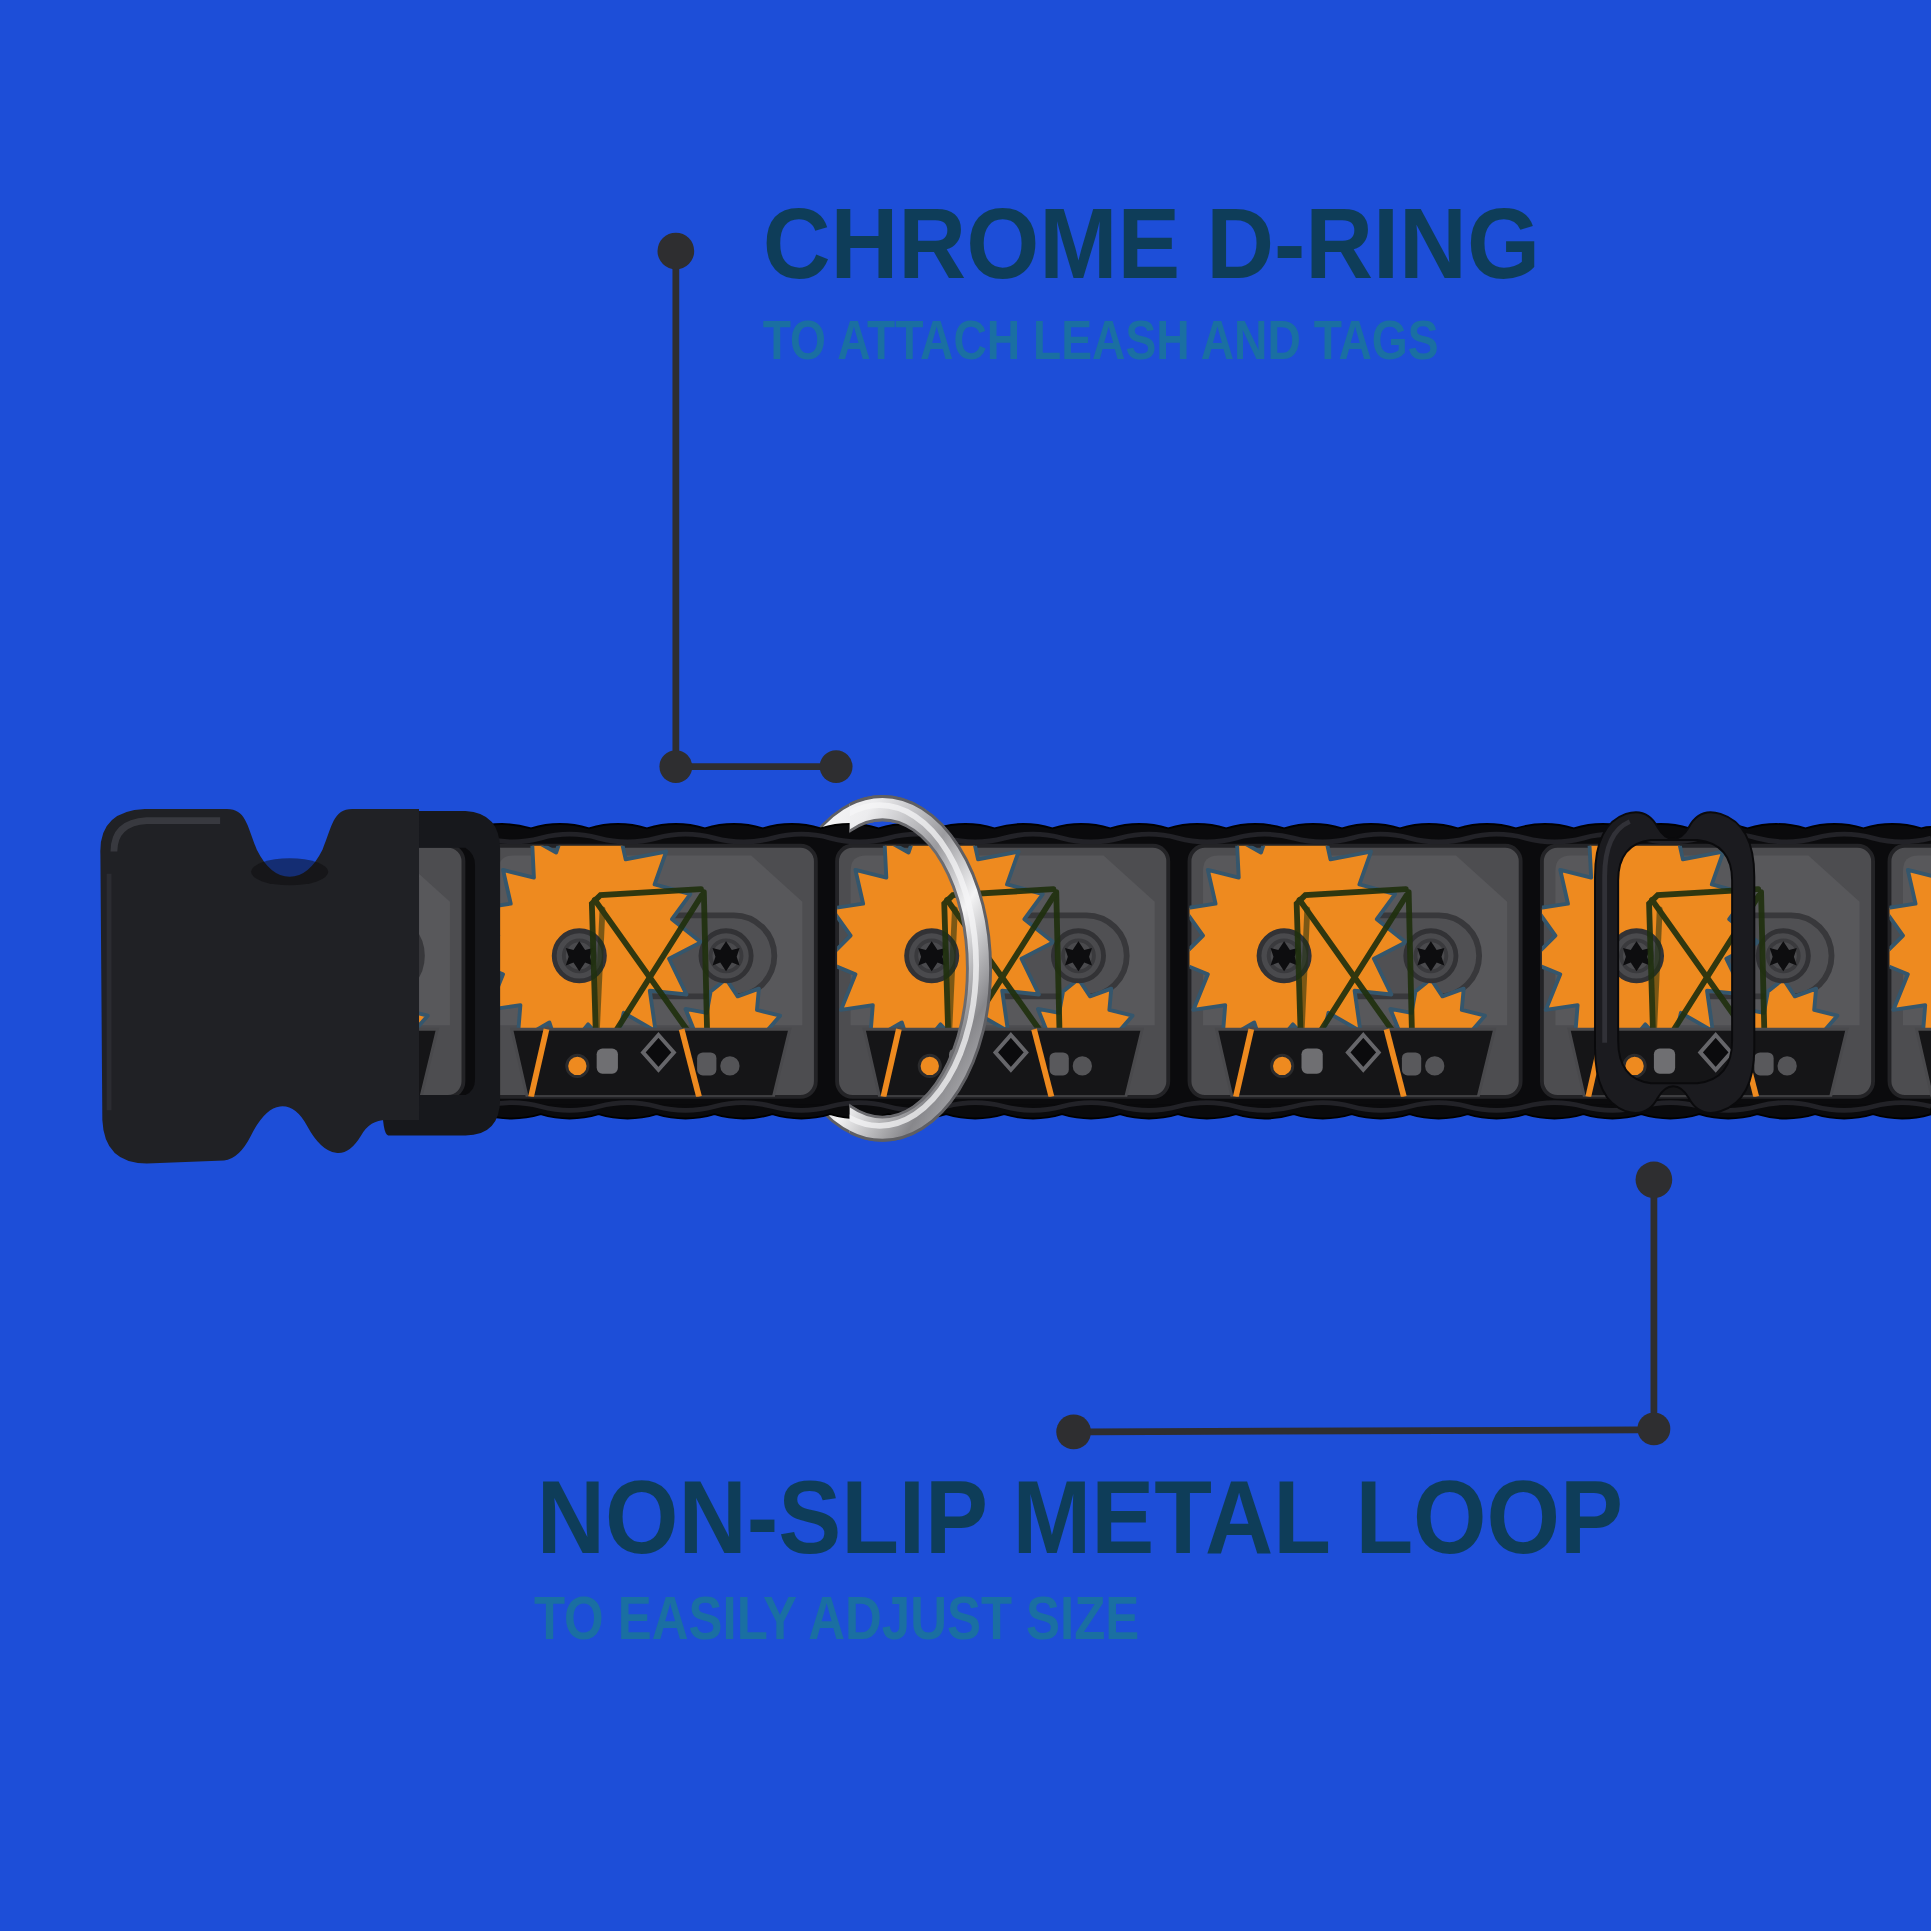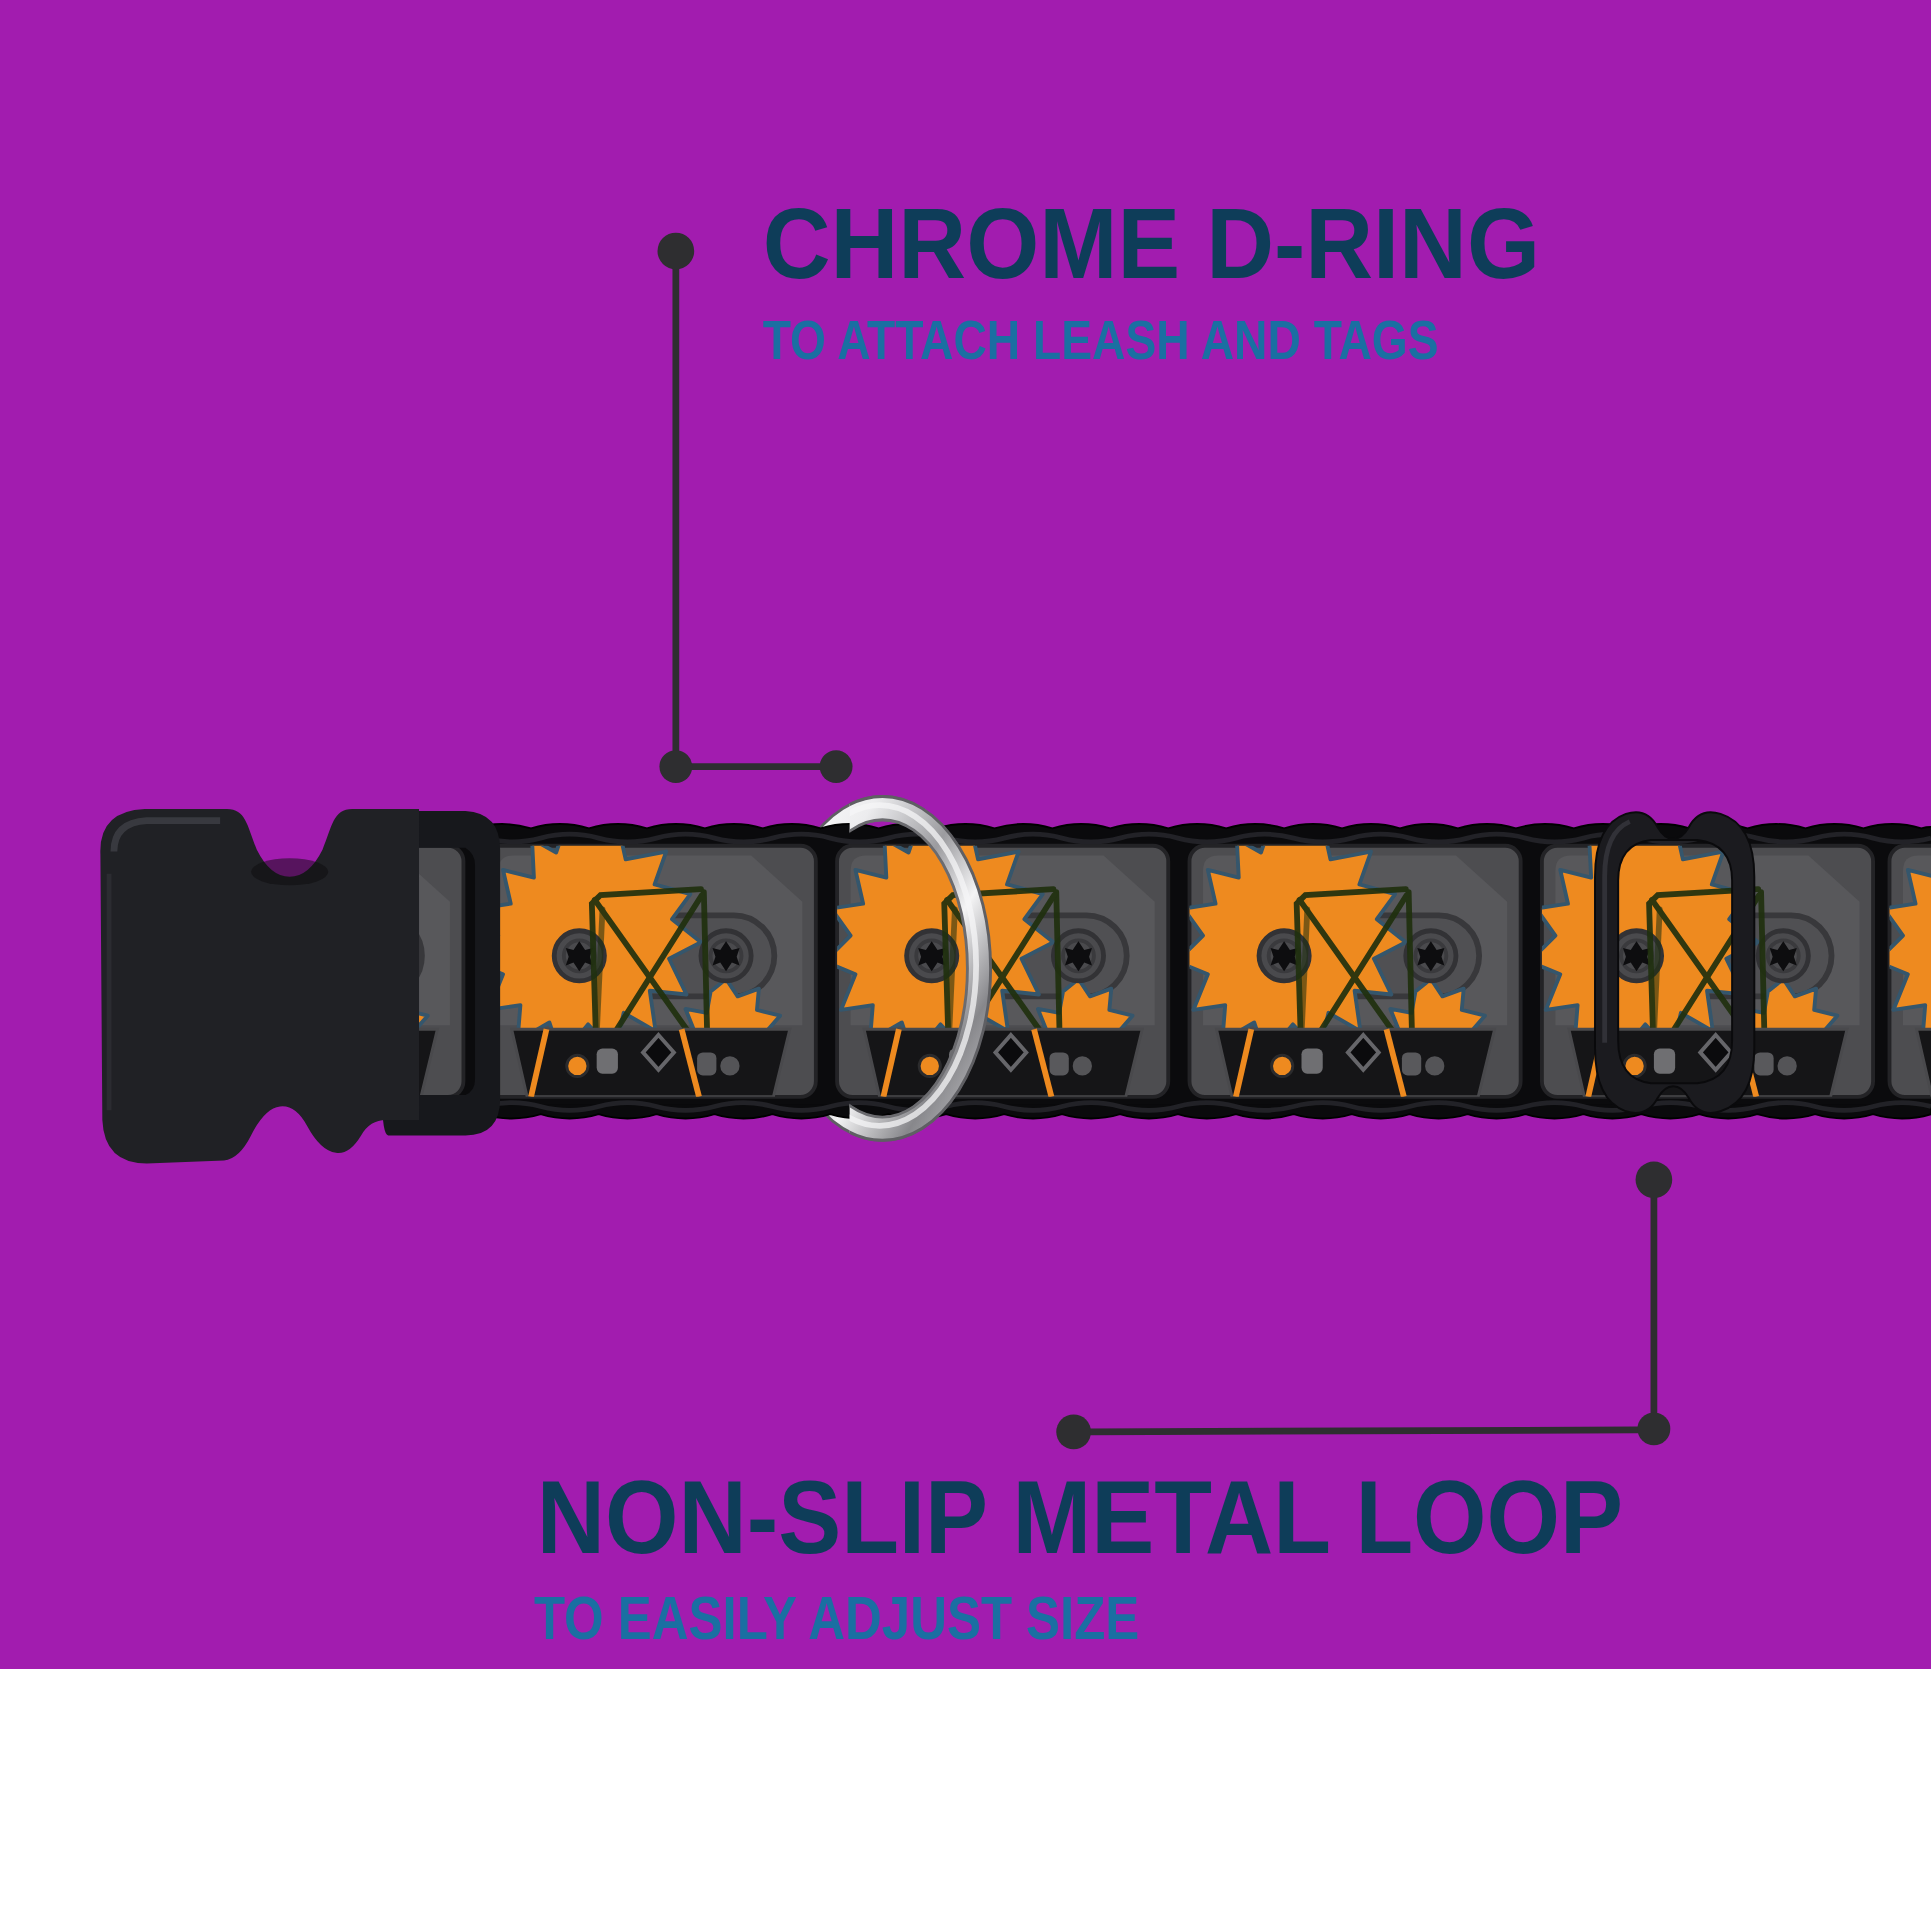--- a/index.html
+++ b/index.html
@@ -1,16 +1,16 @@
 <!DOCTYPE html>
 <html><head>
 <meta charset="utf-8">
 <style>
   html,body{margin:0;padding:0;background:#ffffff;}
-  .stage{position:relative;width:1931px;height:1669px;background:#a21caf;overflow:hidden;}
+  .stage{position:relative;width:1931px;height:1931px;background:#1d4ed8;overflow:hidden;}
   svg{display:block;}
   text{font-family:"Liberation Sans","DejaVu Sans",sans-serif;font-weight:bold;}
   .callout-title{fill:#0e3d59;}
   .callout-sub{fill:#1a6fa2;}
   .connector{stroke:#2e2e30;stroke-width:7;stroke-linecap:round;}
   .connector-dot{fill:#2e2e30;}
 </style>
 </head>
 <body>
 

